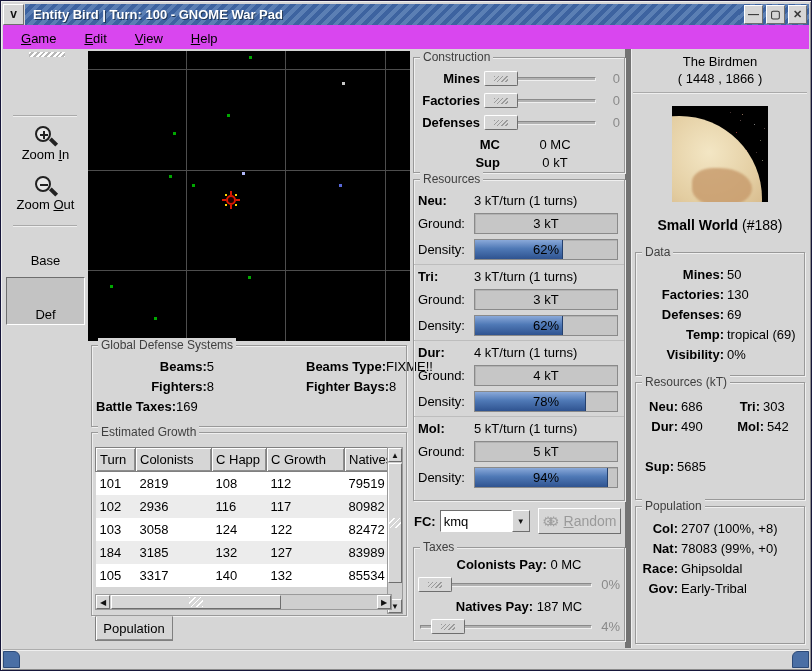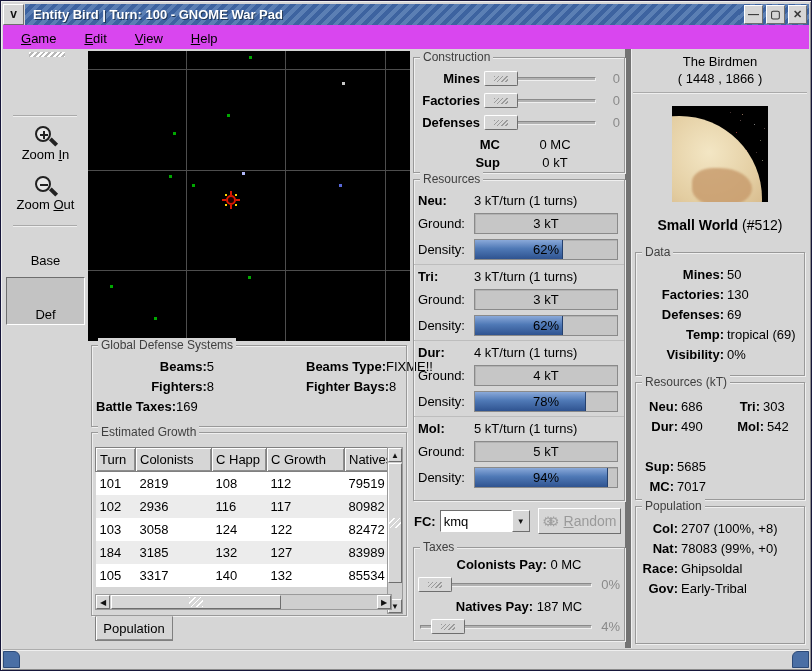--- a/index.html
+++ b/index.html
@@ -468,21 +468,21 @@
         <div>( 1448 , 1866 )</div>
       </div>
       <div class="rc-sep"></div>
       <div class="planet-img">
         <span class="planet-stars"></span>
         <span class="planet-ball"></span>
         <span class="planet-patch"></span>
       </div>
       <div class="rc-title">
         <span class="b">Small World</span>
-        <span>(#512)</span>
+        <span>(#188)</span>
       </div>
 
       <div class="frame" style="left:4px; top:203px; right:4px; height:124px;">
         <span class="legend">Data</span>
         <div style="position:absolute; left:0; right:6px; top:12px;">
             <div class="kv-row">
               <span class="kv-l" style="width:88px">Mines:</span>
               <span class="kv-v">50</span>
             </div>
             <div class="kv-row">
@@ -522,24 +522,20 @@
           <span class="pair">
               <span class="kv-l" style="width:34px">Mol:</span>
               <span class="kv-v">542</span>
             </span>
         </div>
         <div style="position:absolute; left:6px; top:74px; right:4px;">
           <div class="kv-row">
               <span class="kv-l" style="width:32px">Sup:</span>
               <span class="kv-v">5685</span>
             </div>
-          <div class="kv-row">
-              <span class="kv-l" style="width:32px">MC:</span>
-              <span class="kv-v">7017</span>
-            </div>
         </div>
       </div>
 
       <div class="frame" style="left:4px; top:457px; right:4px; height:138px;">
         <span class="legend">Population</span>
         <div style="position:absolute; left:0; right:6px; top:12px;">
             <div class="kv-row">
               <span class="kv-l" style="width:42px">Col:</span>
               <span class="kv-v">2707 (100%, +8)</span>
             </div>

